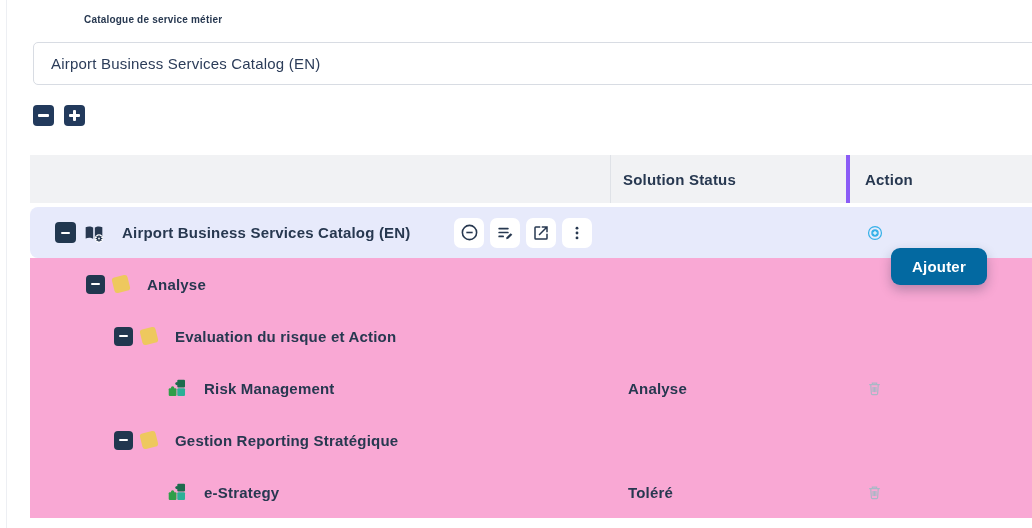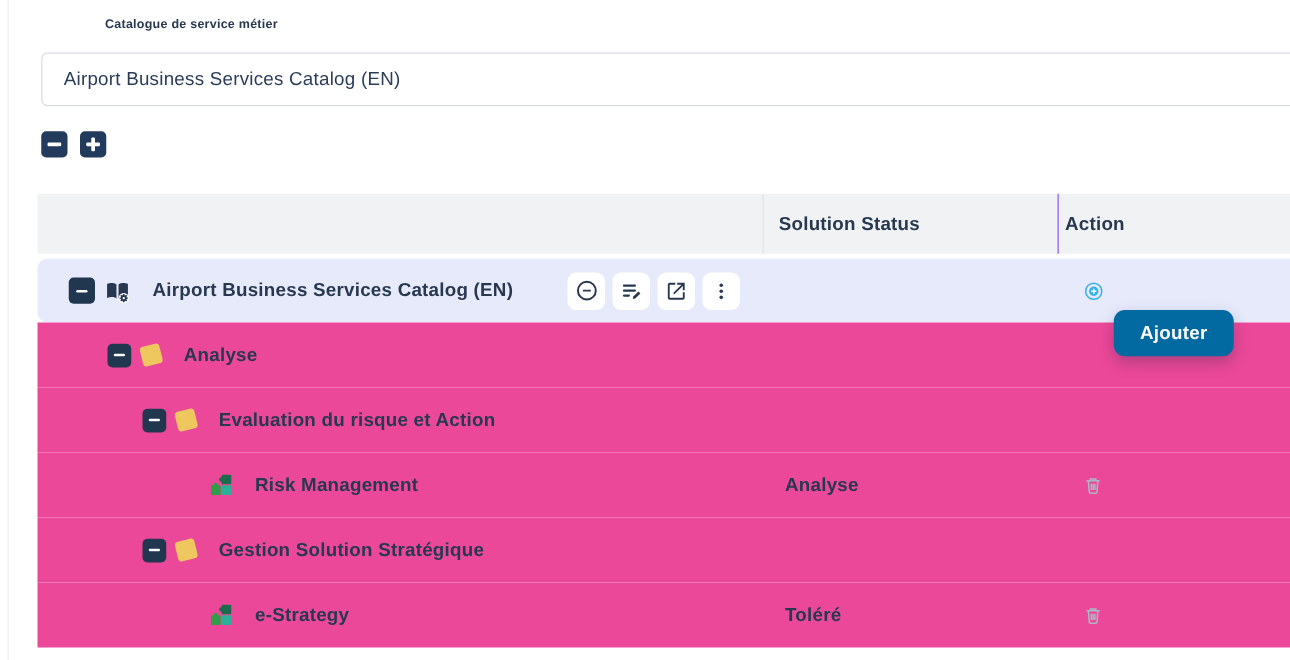--- a/index.html
+++ b/index.html
@@ -22,23 +22,23 @@
   }
   .sq-btn .bar{width:11px;height:3px;background:#fff;border-radius:1px;}
   .sq-btn .vbar{position:absolute;width:3px;height:11px;background:#fff;border-radius:1px;}
 
   
   .tree-table{position:absolute;left:30px;right:0;top:155px;}
   .grid-row{display:grid;grid-template-columns:580px 236px auto;align-items:center;}
   .thead{height:48px;background:#f1f2f4;}
   .th{font-size:15px;font-weight:700;letter-spacing:.2px;height:100%;display:flex;align-items:center;box-sizing:border-box;}
   .th.c2{border-left:1px solid #dfe2e7;padding-left:12px;}
-  .th.c3{border-left:1px solid #8b5cf6;padding-left:5px;text-align:right;}
-
-  .row{height:52px;background:#ec4899;}
+  .th.c3{border-left:4px solid #8b5cf6;padding-left:15px;text-align:right;}
+
+  .row{height:52px;background:#f9a8d4;}
   .row.highlight{height:51px;background:#e7eafb;border-radius:8px 0 0 8px;margin-top:4px;}
 
   .tree-cell{display:flex;align-items:center;height:100%;box-sizing:border-box;}
   .tree-label{font-size:15px;font-weight:700;letter-spacing:.2px;white-space:nowrap;}
   .status-cell{font-size:15px;font-weight:700;letter-spacing:.2px;padding-left:18px;}
   .action-cell{padding-left:20px;display:flex;align-items:center;}
 
   .toggle{
     width:19px;height:19px;background:#21374f;border:none;border-radius:4px;flex:0 0 auto;
     display:flex;align-items:center;justify-content:center;margin-right:8px;cursor:pointer;padding:0;
@@ -216,21 +216,21 @@
   </div>
 
   <div class="grid-row row">
     <div class="tree-cell" style="padding-left:84px">
       <button class="toggle">
           <span class="bar"></span>
         </button>
       <span class="node-icon">
           <span class="note"></span>
         </span>
-      <span class="tree-label">Gestion Solution Stratégique</span>
+      <span class="tree-label">Gestion Reporting Stratégique</span>
     </div>
     <div class="status-cell"></div>
     <div class="action-cell"></div>
   </div>
 
   <div class="grid-row row">
     <div class="tree-cell" style="padding-left:111px">
       <span class="leaf-spacer"></span>
       <span class="node-icon">
         <svg width="18" height="18" viewBox="0 0 20 20">

